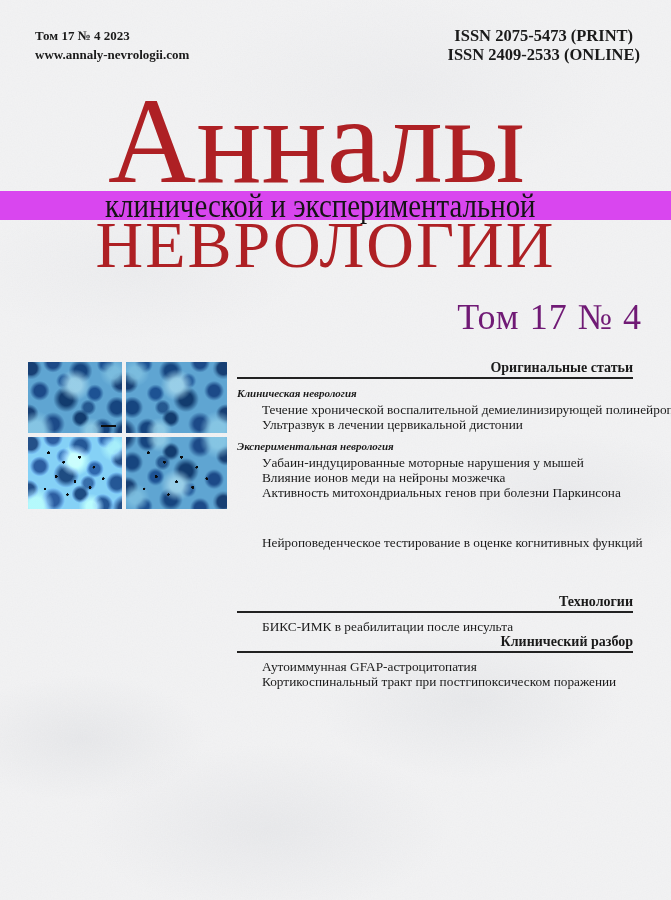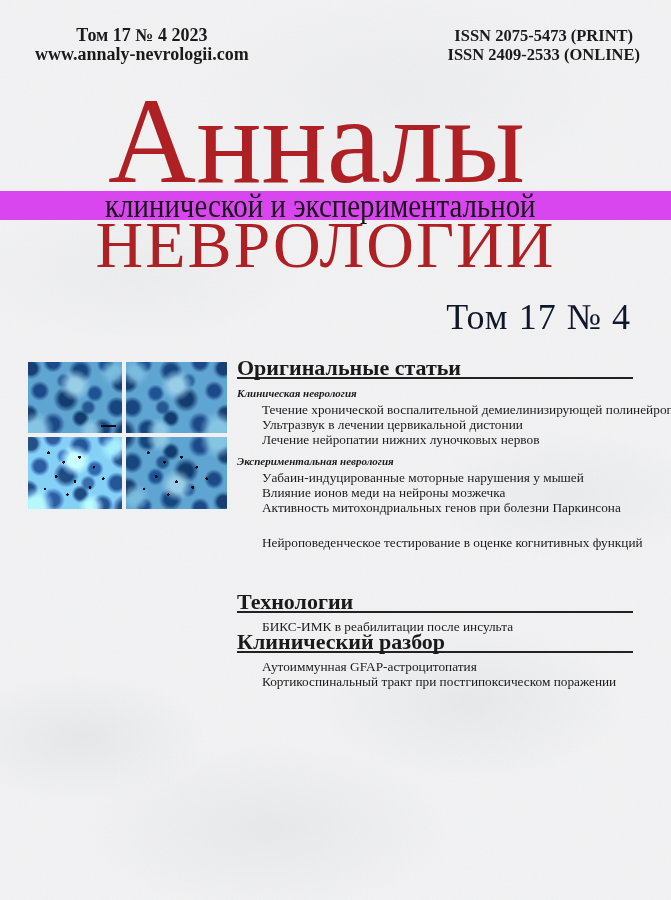--- a/index.html
+++ b/index.html
@@ -20,21 +20,21 @@
       radial-gradient(ellipse 260px 120px at 40% 92%, rgba(168,172,182,.13), transparent 70%),
       radial-gradient(ellipse 200px 90px at 85% 55%, rgba(170,174,184,.10), transparent 70%),
       radial-gradient(ellipse 240px 100px at 20% 30%, rgba(172,176,186,.08), transparent 70%),
       radial-gradient(ellipse 300px 140px at 60% 10%, rgba(172,176,186,.07), transparent 70%);
   }
   .paper { position:absolute; inset:0; z-index:0; opacity:.5; pointer-events:none; }
 
   .layer { position:absolute; z-index:1; }
 
   
-  .mast-left  { left:35px; top:26px; font-weight:bold; font-size:18px; line-height:19px;text-align:center; }
+  .mast-left  { left:35px; top:26px; font-weight:bold; font-size:13px; line-height:19px; }
   .mast-right { right:31px; top:26px; font-weight:bold; font-size:16.5px; line-height:19px; text-align:center; }
 
   
   .title-top {
     left:0; right:0; top:80px; text-align:center;
     font-size:122px; line-height:1; color:#ae2024;
     transform:translateX(-19px); white-space:nowrap;
   }
   .band {
     left:0; right:0; top:191px; height:29px;
@@ -44,22 +44,22 @@
     display:inline-block; font-size:34px; line-height:29px; color:#141414;
     transform:translateX(-15px) scaleX(.85); transform-origin:center;
     white-space:nowrap;
   }
   .title-bottom {
     left:0; right:0; top:212px; text-align:center;
     font-size:66px; line-height:1; color:#ae2024; letter-spacing:2px;
     transform:translateX(-10px); white-space:nowrap;
   }
   .issue {
-    right:40px; top:298px; font-size:36px; line-height:1.1;
-    color:#0f172a; letter-spacing:1px;
+    right:29px; top:298px; font-size:36px; line-height:1.1;
+    color:#701a75; letter-spacing:1px;
   }
 
   
   .micro-grid {
     left:28px; top:362px; width:199px; height:148px;
     display:grid; grid-template-columns:94px 101px; grid-template-rows:71px 72px;
     gap:4px; background:transparent;
   }
   .micro { position:relative; overflow:hidden; background:#4f92c2; }
   .micro::before {
@@ -103,23 +103,24 @@
       radial-gradient(circle 1.4px at 42% 80%, #0a0a0a 85%, transparent),
       radial-gradient(circle 1.5px at 80% 58%, #0a0a0a 85%, transparent),
       radial-gradient(circle 1.4px at 18% 72%, #0a0a0a 85%, transparent);
   }
   .scalebar { position:absolute; right:6px; bottom:6px; width:15px; height:2.5px; background:#0d0d0d; }
 
   
   .toc-group { left:237px; width:396px; }
   .g1 { top:360px; } .g2 { top:535px; } .g3 { top:594px; } .g4 { top:634px; }
   .toc-heading {
-    font-size:22px; font-weight:bold; line-height:16px;
+    font-size:14px; font-weight:bold; line-height:16px;
     padding-bottom:1px; border-bottom:2px solid #222;
     margin-bottom:6px;
+    text-align:right;
   }
   .toc-sub {
     font-size:11px; font-weight:bold; font-style:italic; line-height:16px;
     margin-bottom:1px;
   }
   .toc-item {
     font-size:13.3px; line-height:15px; margin-left:25px; white-space:nowrap;
   }
   .toc-gap { height:6px; }
 </style>
@@ -157,21 +158,20 @@
   <div class="micro flip"></div>
   <div class="micro light dots"></div>
   <div class="micro rot dots"></div>
 </div>
 
 <div class="layer toc-group g1">
   <div class="toc-heading">Оригинальные статьи</div>
   <div class="toc-sub">Клиническая неврология</div>
   <div class="toc-item">Течение хронической воспалительной демиелинизирующей полинейропатии</div>
   <div class="toc-item">Ультразвук в лечении цервикальной дистонии</div>
-  <div class="toc-item">Лечение нейропатии нижних луночковых нервов</div>
   <div class="toc-gap"></div>
   <div class="toc-sub">Экспериментальная неврология</div>
   <div class="toc-item">Уабаин-индуцированные моторные нарушения у мышей</div>
   <div class="toc-item">Влияние ионов меди на нейроны мозжечка</div>
   <div class="toc-item">Активность митохондриальных генов при болезни Паркинсона</div>
 </div>
 
 <div class="layer toc-group g2">
   <div class="toc-item">Нейроповеденческое тестирование в оценке когнитивных функций</div>
 </div>

